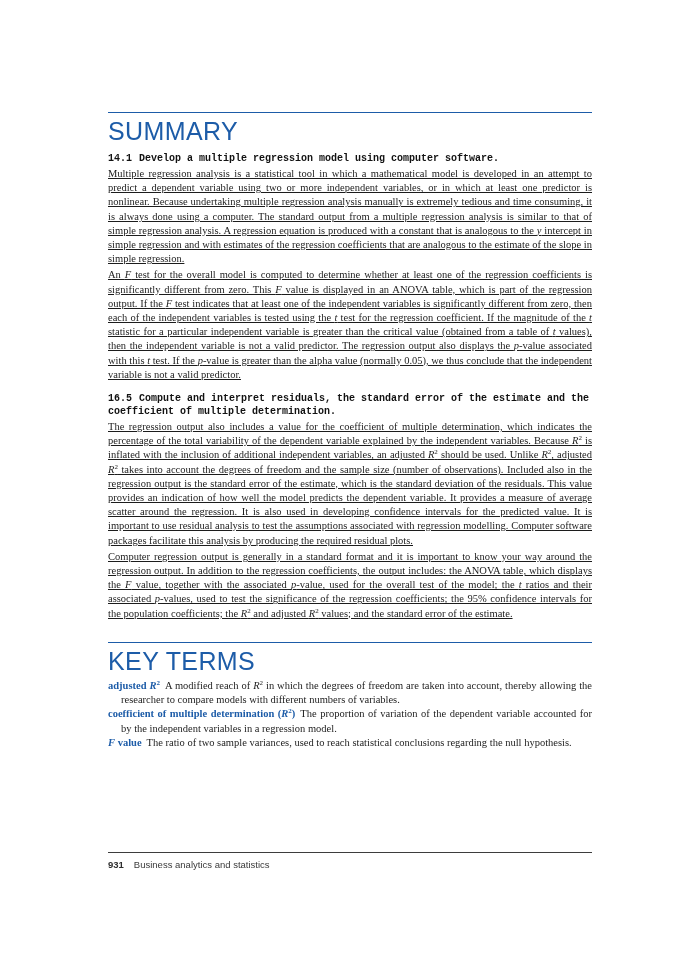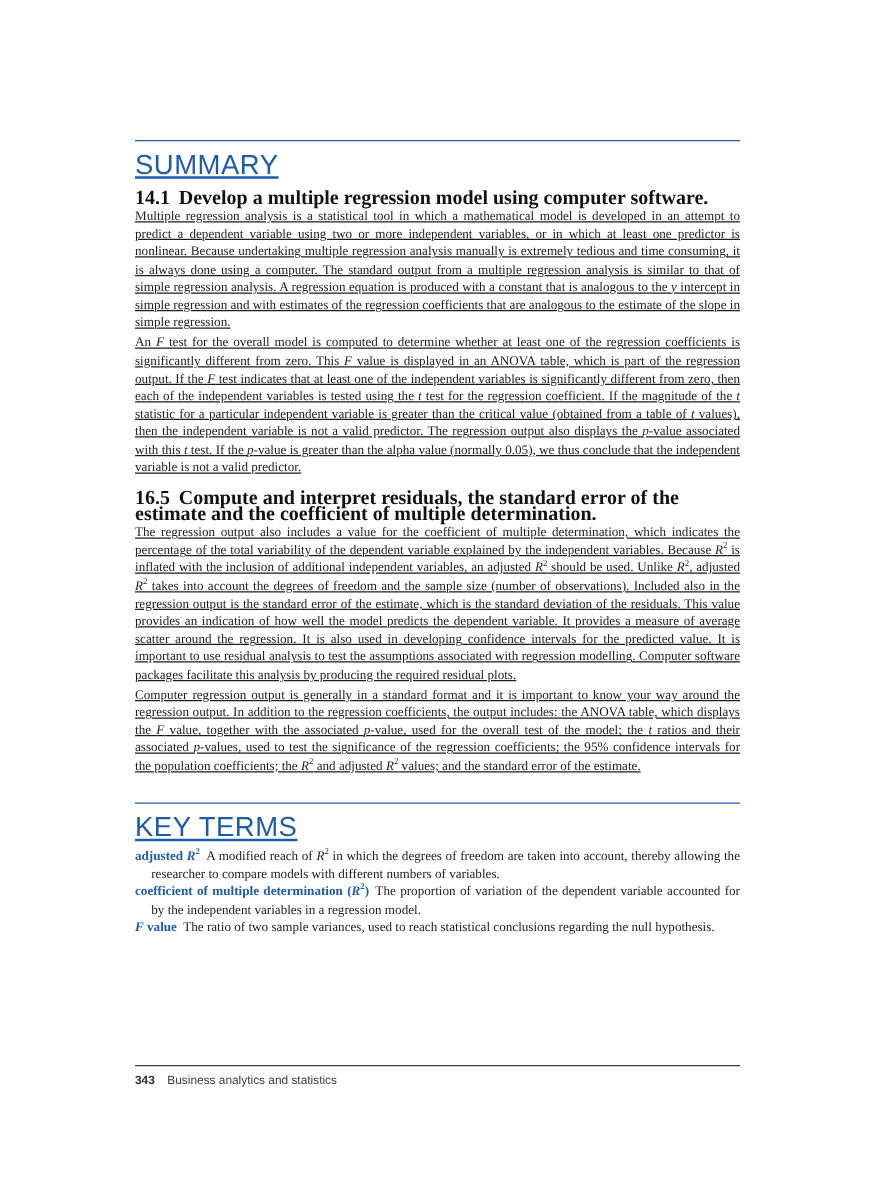--- a/index.html
+++ b/index.html
@@ -22,30 +22,29 @@
     border: none;
     border-top: 1.6px solid #1d5ca8;
     margin: 0;
   }
   .rule-top { margin-top: 112px; }
   .rule-keyterms { margin-top: 21px; }
   .big-title {
     font-family: "Liberation Sans", sans-serif;
     font-weight: normal;
     color: #1d5ca8;
-    font-size: 22px;
+    font-size: 25px;
     line-height: 21px;
     letter-spacing: 0.4px;
     margin: 8px 0 0 0;
-    text-decoration: underline;
   }
   .sec-heading {
-    font-family: Liberation Serif, serif;
+    font-family: Liberation Mono, monospace;
     font-weight: bold;
-    font-size: 16px;
+    font-size: 10px;
     line-height: 13px;
     color: #121212;
     margin: 10px 0 0 0;
   }
   .sec-heading .sec-num { margin-right: 7px; }
   .para {
     font-size: 10.5px;
     line-height: 14.2px;
     text-align: justify;
     margin: 2px 0 0 0;
@@ -106,15 +105,15 @@
     <h1 class="big-title">KEY TERMS</h1>
 
     <div class="kt-list">
       <p class="kt"><span class="kt-term"><span>adjusted </span><span class="it">R</span><sup>2</sup></span><span><span>A modified reach of </span><span class="it">R</span><sup>2</sup><span> in which the degrees of freedom are taken into account, thereby allowing the researcher to compare models with different numbers of variables.</span></span></p>
       <p class="kt"><span class="kt-term"><span>coefficient of multiple determination (</span><span class="it">R</span><sup>2</sup><span>)</span></span><span><span>The proportion of variation of the dependent variable accounted for by the independent variables in a regression model.</span></span></p>
       <p class="kt"><span class="kt-term"><span class="it">F</span><span> value</span></span><span><span>The ratio of two sample variances, used to reach statistical conclusions regarding the null hypothesis.</span></span></p>
     </div>
   </div>
 
   <div class="footer">
-    <span class="pg">343</span><span>Business analytics and statistics</span>
+    <span class="pg">931</span><span>Business analytics and statistics</span>
   </div>
 </div>
 
 </body></html>

